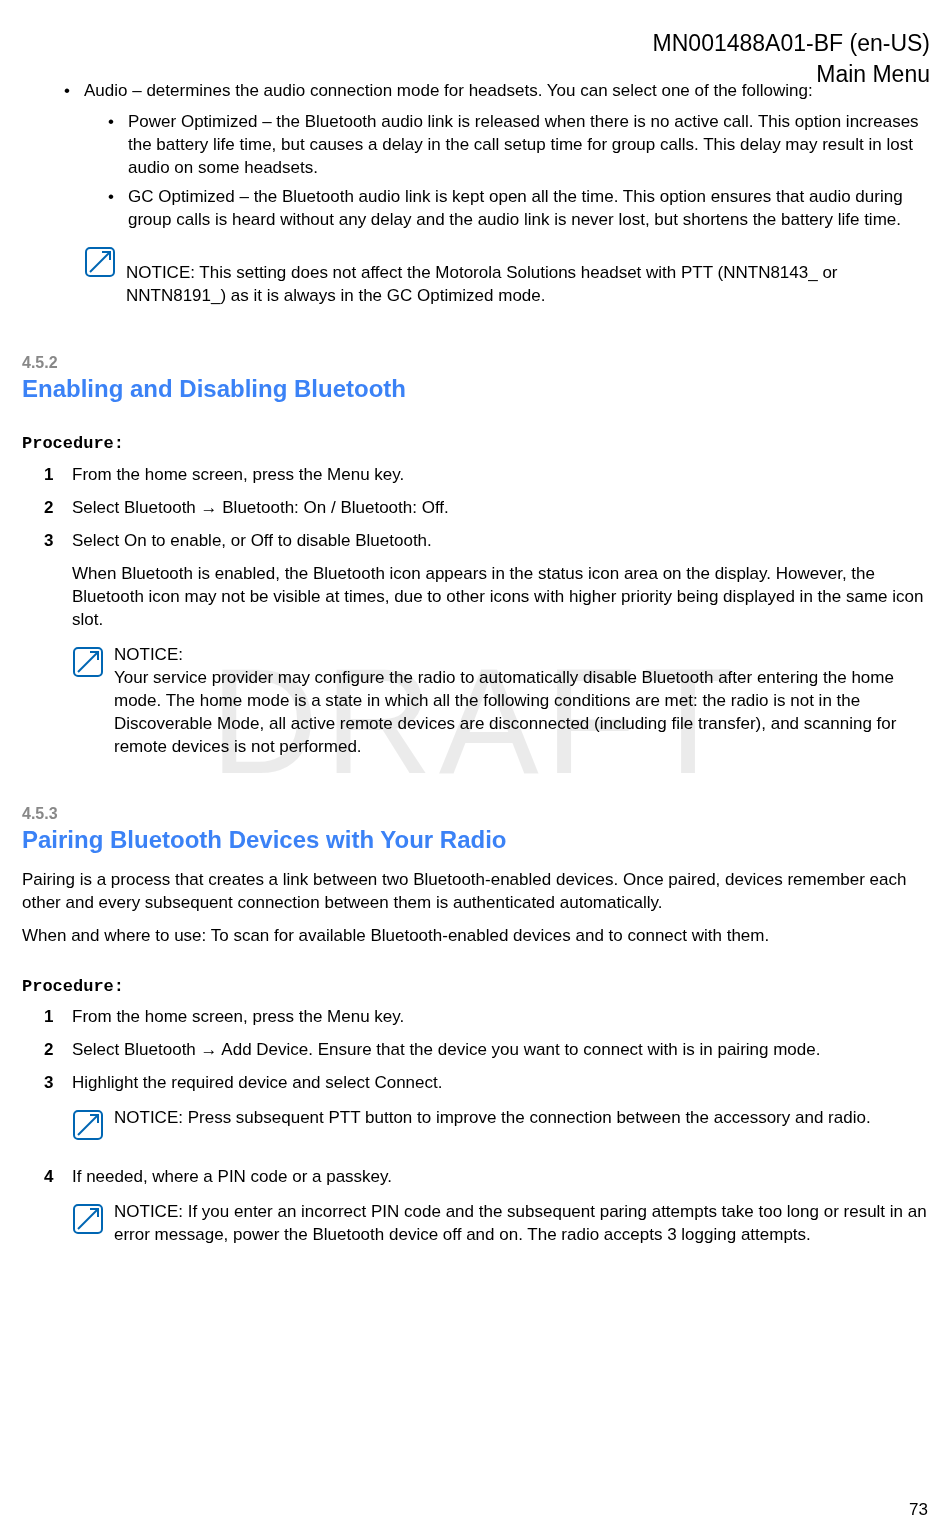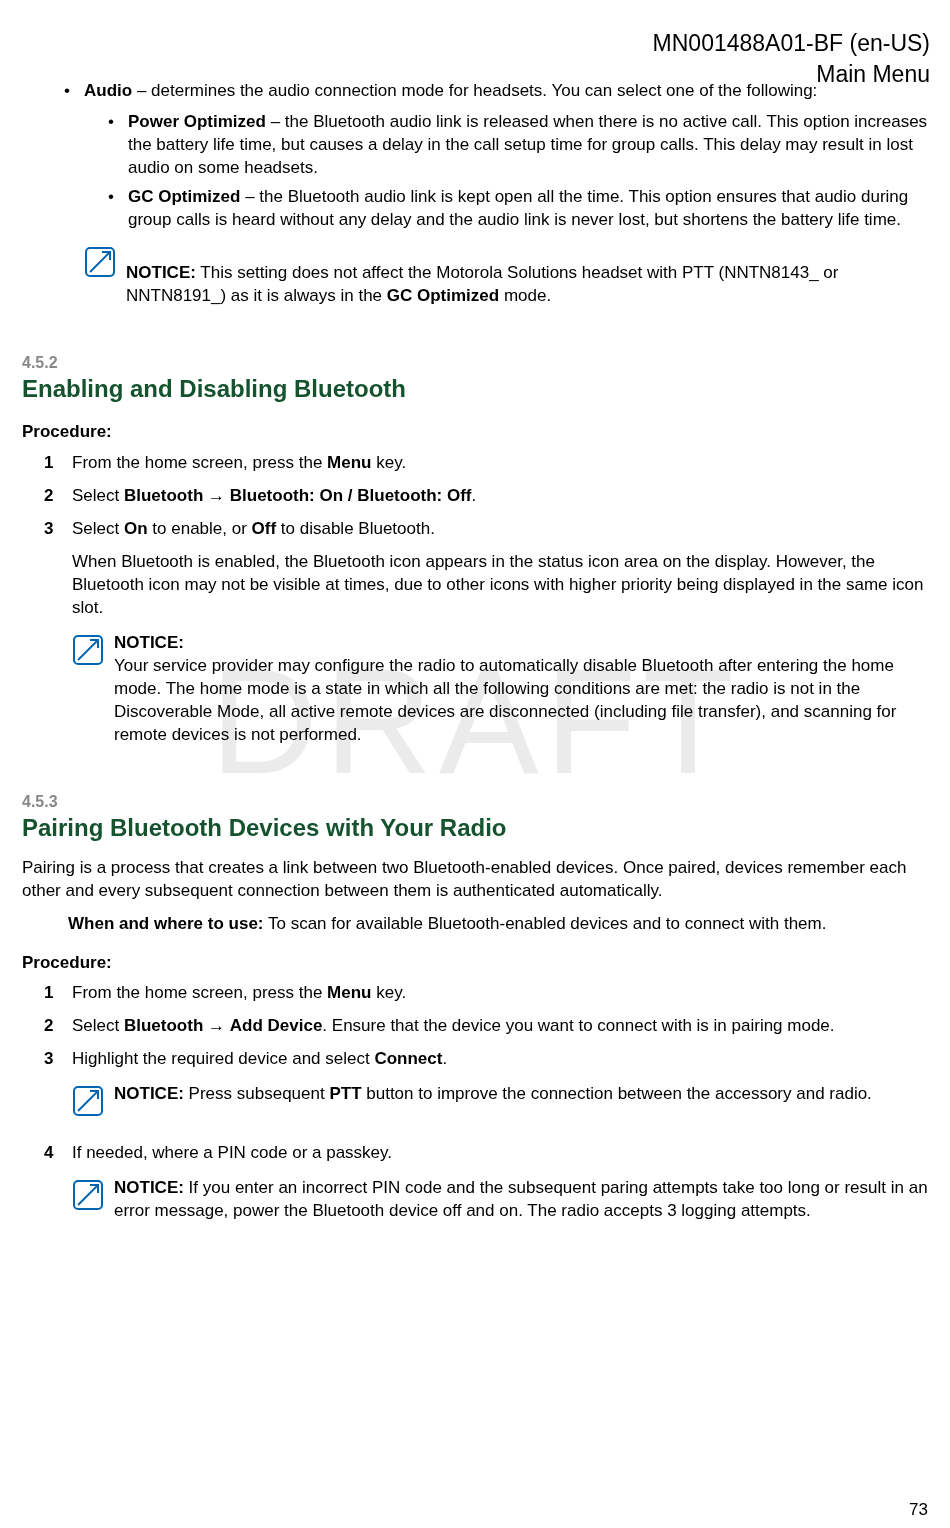--- a/index.html
+++ b/index.html
@@ -63,54 +63,55 @@
     }
     .notice-icon svg { width: 32px; height: 32px; }
     .notice-content { flex: 1; }
     .section-number {
       color: #888;
       font-weight: bold;
       font-size: 16px;
       margin-top: 36px;
     }
     .section-title {
-      color: #14532d;
+      color: #3b82f6;
       font-weight: bold;
       font-size: 24px;
       margin-bottom: 12px;
       margin-top: 0;
     }
     .procedure-label {
       font-weight: bold;
-      margin-top: 16px;
+      margin-top: 28px;
       margin-bottom: 8px;
+      font-family: Liberation Mono, monospace;
     }
     .num-list { padding-left: 22px; }
     .num-item {
       display: flex;
       margin-bottom: 10px;
     }
     .num-marker {
       width: 28px;
       flex-shrink: 0;
       font-weight: bold;
     }
     .num-content { flex: 1; }
     .num-sub {
       margin-top: 10px;
     }
-    b { font-weight: bold; }
+    b { font-weight: normal; }
     .page-number {
       position: absolute;
       bottom: 6px;
       right: 22px;
       font-size: 17px;
     }
     .intro-para { margin: 4px 0 10px 0; }
-    .when-line { margin-bottom: 10px; margin-left: 46px; }
+    .when-line { margin-bottom: 10px; }
   </style>
 </head>
 <body>
 
 <div class="watermark">DRAFT</div>
 
 <div class="header">
   <div>MN001488A01-BF (en-US)</div>
   <div>Main Menu</div>
 </div>

